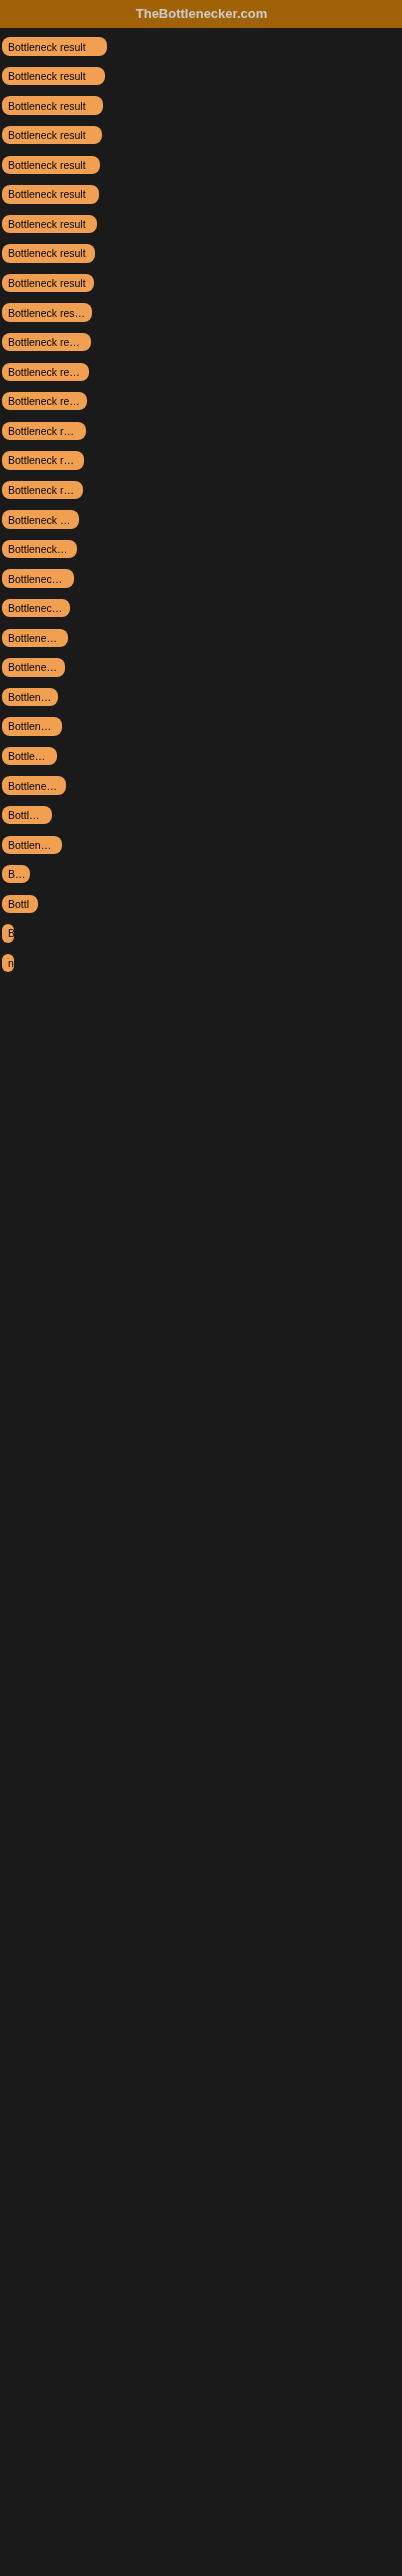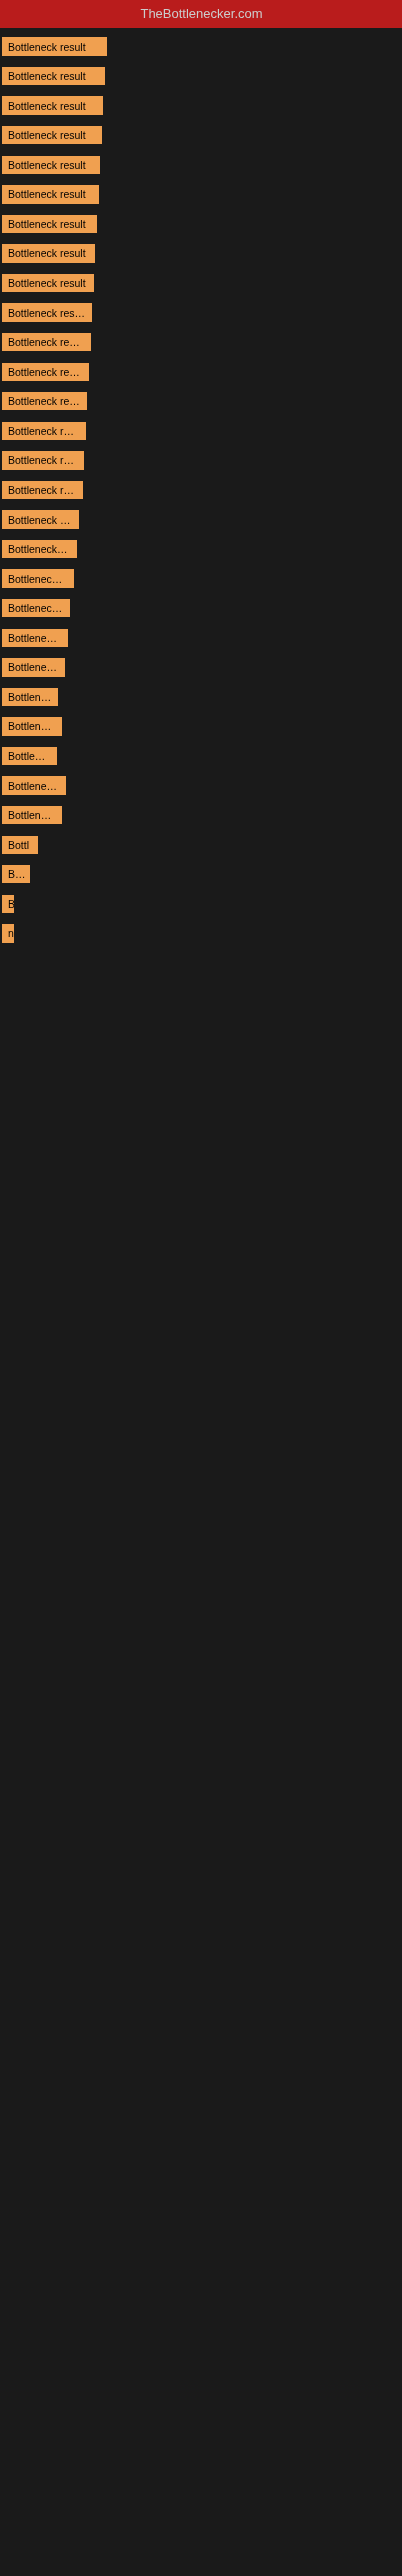--- a/index.html
+++ b/index.html
@@ -12,38 +12,40 @@
       min-height: 2576px;
       background-color: #1a1a1a;
       font-family: Arial, sans-serif;
       position: relative;
     }
     .site-title {
       text-align: center;
       color: #cccccc;
       font-size: 13px;
       padding: 6.4px 0;
-      background-color: #b91c1c;
+      background-color: #a16207;
+      font-weight: bold;
     }
     .bottleneck-item {
       display: flex;
       align-items: center;
       padding: 4.8px 0;
       margin: 1.6px 0;
     }
     .bottleneck-badge {
       background-color: #f0a050;
       color: #000;
       font-size: 10.5px;
       font-weight: normal;
       padding: 3.2px 6.4px;
       white-space: nowrap;
       overflow: hidden;
       text-overflow: ellipsis;
       display: inline-block;
+      border-radius: 8px;
     }
     .items-container {
       padding: 3.2px 1.6px;
     }
   </style>
 </head>
 <body>
 
 <div class="site-title">TheBottlenecker.com</div>
 
@@ -120,27 +122,30 @@
     <div class="bottleneck-item">
       <span class="bottleneck-badge" style="max-width: 60px; width: 60px;">Bottleneck re</span>
     </div>
     <div class="bottleneck-item">
       <span class="bottleneck-badge" style="max-width: 55px; width: 55px;">Bottleneck r</span>
     </div>
     <div class="bottleneck-item">
       <span class="bottleneck-badge" style="max-width: 64px; width: 64px;">Bottleneck resu</span>
     </div>
     <div class="bottleneck-item">
+      <span class="bottleneck-badge" style="max-width: 50px; width: 50px;">Bottlenec</span>
+    </div>
+    <div class="bottleneck-item">
       <span class="bottleneck-badge" style="max-width: 60px; width: 60px;">Bottleneck re</span>
     </div>
     <div class="bottleneck-item">
-      <span class="bottleneck-badge" style="max-width: 36px; width: 36px;">Bottl</span>
+      <span class="bottleneck-badge" style="max-width: 28px; width: 28px;">Bot</span>
     </div>
     <div class="bottleneck-item">
-      <span class="bottleneck-badge" style="max-width: 28px; width: 28px;">Bot</span>
+      <span class="bottleneck-badge" style="max-width: 36px; width: 36px;">Bottl</span>
     </div>
     <div class="bottleneck-item">
       <span class="bottleneck-badge" style="max-width: 11.3px; width: 11.3px;">B</span>
     </div>
     <div class="bottleneck-item">
       <span class="bottleneck-badge" style="max-width: 8px; width: 8px;">n</span>
     </div>
   </div>
 
 

